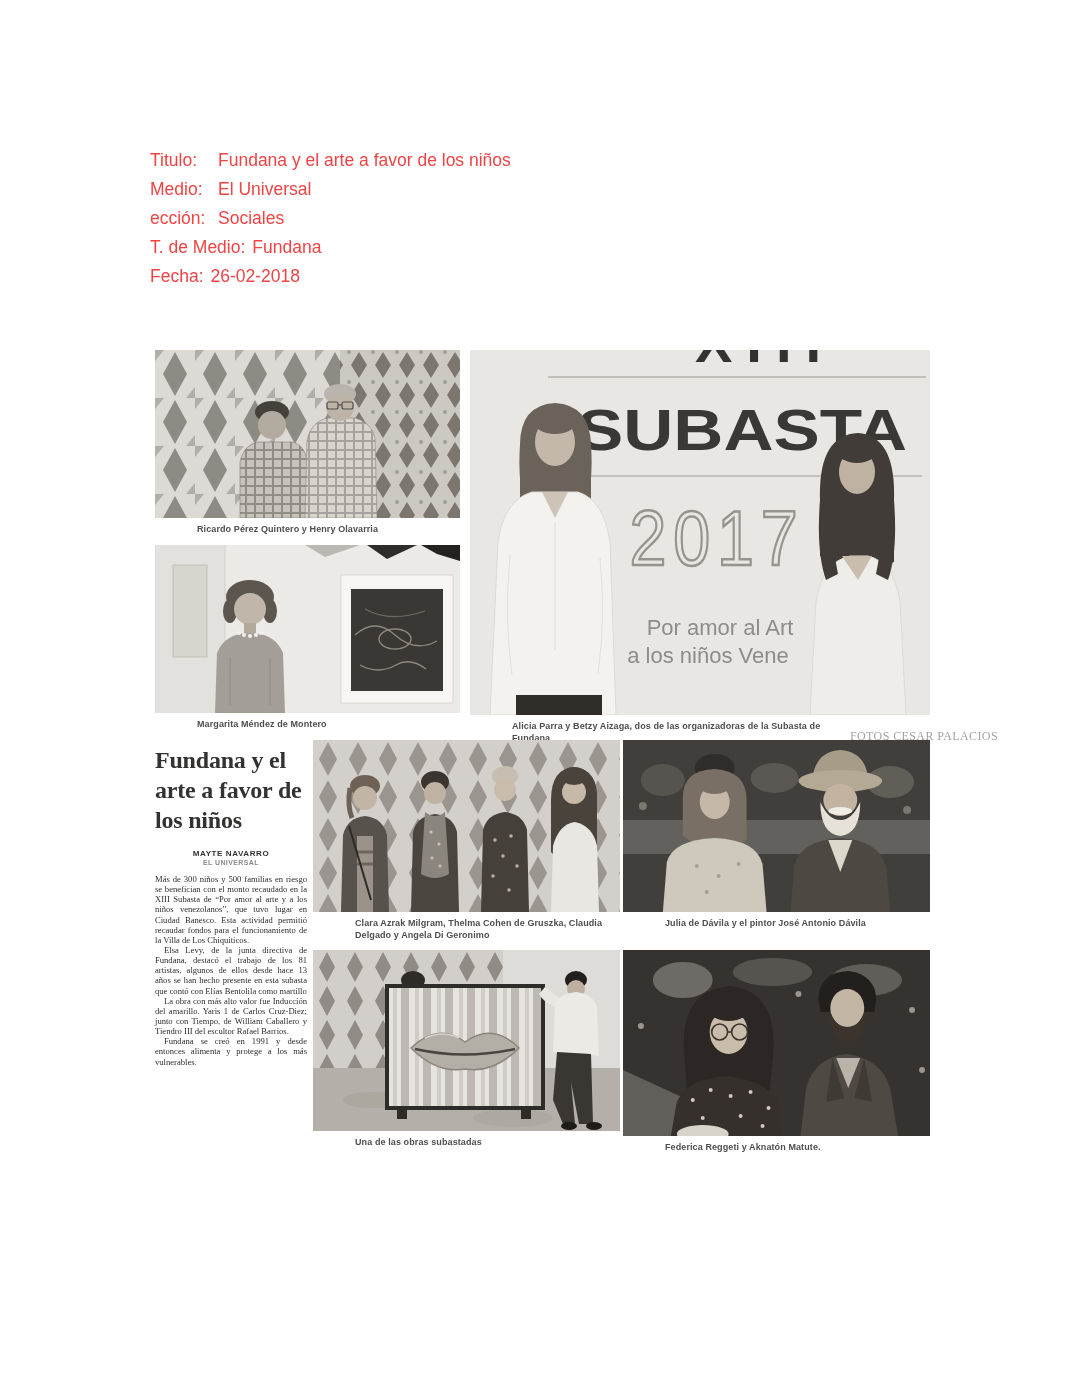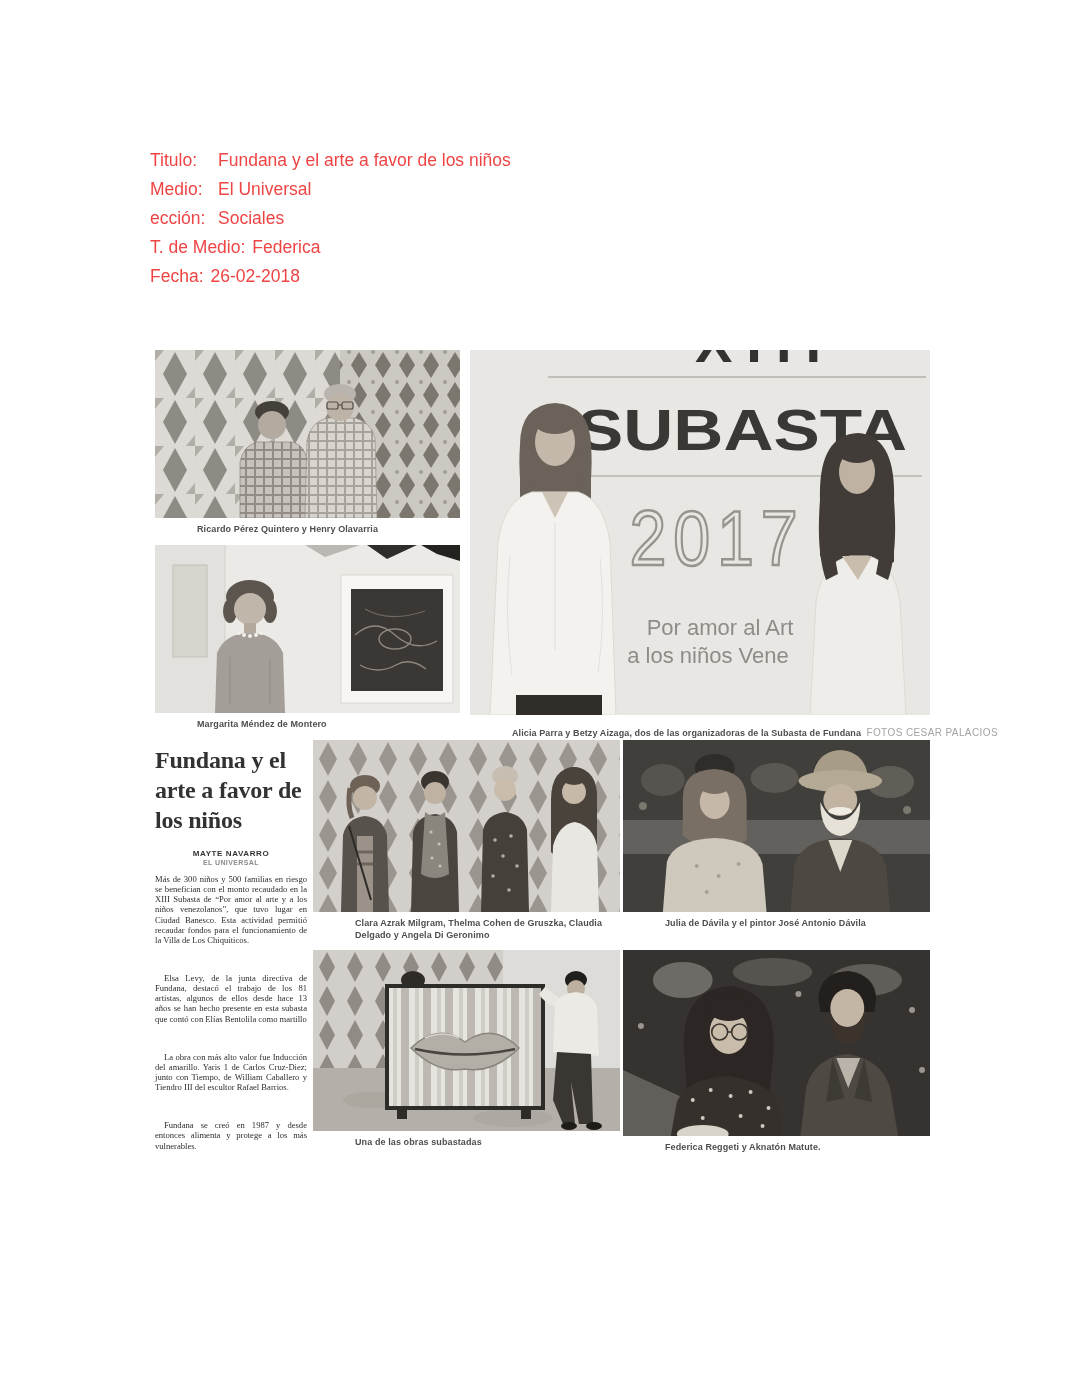--- a/index.html
+++ b/index.html
@@ -9,32 +9,32 @@
   .meta{position:absolute;left:150px;top:146px;font-size:17.5px;color:#ef4444;}
   .meta-row{display:flex;line-height:29px;white-space:nowrap;}
   .lbl{margin-right:7px;}
   .meta-row.w .lbl{min-width:68px;margin-right:0;}
   
   .fig{position:absolute;}
   .ph{display:block;}
   .ph svg{display:block;width:100%;height:100%;}
   .cap{margin-top:5px;font-size:9px;font-weight:bold;color:#4e4e4e;line-height:1.35;letter-spacing:.1px;padding-left:42px;}
   .cap-row{display:flex;justify-content:space-between;align-items:flex-end;}
-  .credit{font-size:10px;font-weight:normal;color:#a3a3a3;letter-spacing:.4px;white-space:nowrap;margin-top:6px;}
+  .credit{font-size:12px;font-weight:normal;color:#a3a3a3;letter-spacing:.4px;white-space:nowrap;margin-top:6px;font-family:Liberation Serif, serif;}
   
   .article{position:absolute;left:155px;top:745px;width:152px;}
   .headline{font-family:"Liberation Serif",serif;font-size:24px;line-height:1.25;
             font-weight:700;color:#333231;letter-spacing:-.2px;}
   .byline{text-align:center;margin-top:14px;}
   .byline .b1{font-size:8px;font-weight:bold;color:#333;letter-spacing:.6px;}
   .byline .b2{font-size:7px;font-weight:bold;color:#8a8a8a;letter-spacing:.4px;margin-top:1px;}
   .body-copy{margin-top:8px;}
   .body-copy p{font-family:"Liberation Serif",serif;font-size:8.6px;line-height:1.18;
                text-align:justify;color:#2d2d2c;margin:0;}
-  .body-copy p + p{text-indent:9px;margin-top:28px;}
+  .body-copy p + p{text-indent:9px;}
 </style>
 </head>
 <body>
 
 <div class="page">
 
   <div class="meta">
     <div class="meta-row w">
       <span class="lbl">Titulo:</span>
       <span>Fundana y el arte a favor de los niños</span>
@@ -42,21 +42,21 @@
     <div class="meta-row w">
       <span class="lbl">Medio:</span>
       <span>El Universal</span>
     </div>
     <div class="meta-row w">
       <span class="lbl">ección:</span>
       <span>Sociales</span>
     </div>
     <div class="meta-row">
       <span class="lbl">T. de Medio:</span>
-      <span>Federica</span>
+      <span>Fundana</span>
     </div>
     <div class="meta-row">
       <span class="lbl">Fecha:</span>
       <span>26-02-2018</span>
     </div>
   </div>
 
   <div class="fig" style="left:155px;top:350px;width:305px;">
     <div class="ph" style="width:305px;height:168px;">
       <svg viewBox="0 0 305 168" preserveAspectRatio="none">
@@ -196,21 +196,21 @@
   <div class="article">
     <div class="headline">Fundana y el arte a favor de los niños</div>
     <div class="byline">
       <div class="b1">MAYTE NAVARRO</div>
       <div class="b2">EL UNIVERSAL</div>
     </div>
     <div class="body-copy">
       <p>Más de 300 niños y 500 familias en riesgo se benefician con el monto recaudado en la XIII Subasta de “Por amor al arte y a los niños venezolanos”, que tuvo lugar en Ciudad Banesco. Esta actividad permitió recaudar fondos para el funcionamiento de la Villa de Los Chiquiticos.</p>
       <p>Elsa Levy, de la junta directiva de Fundana, destacó el trabajo de los 81 artistas, algunos de ellos desde hace 13 años se han hecho presente en esta subasta que contó con Elías Bentolila como martillo</p>
       <p>La obra con más alto valor fue Inducción del amarillo. Yaris 1 de Carlos Cruz-Diez; junto con Tiempo, de William Caballero y Tiendro III del escultor Rafael Barrios.</p>
-      <p>Fundana se creó en 1987 y desde entonces alimenta y protege a los más vulnerables.</p>
+      <p>Fundana se creó en 1991 y desde entonces alimenta y protege a los más vulnerables.</p>
     </div>
   </div>
 
   <div class="fig" style="left:313px;top:740px;width:294px;">
     <div class="ph" style="width:307px;height:172px;">
       <svg viewBox="0 0 307 172" preserveAspectRatio="none">
         <defs>
           <pattern id="qp4" width="30" height="38" patternUnits="userSpaceOnUse">
             <rect width="30" height="38" fill="#d3d0cb"></rect>
             <polygon points="15,2 24,19 15,36 6,19" fill="#9a968f"></polygon>

